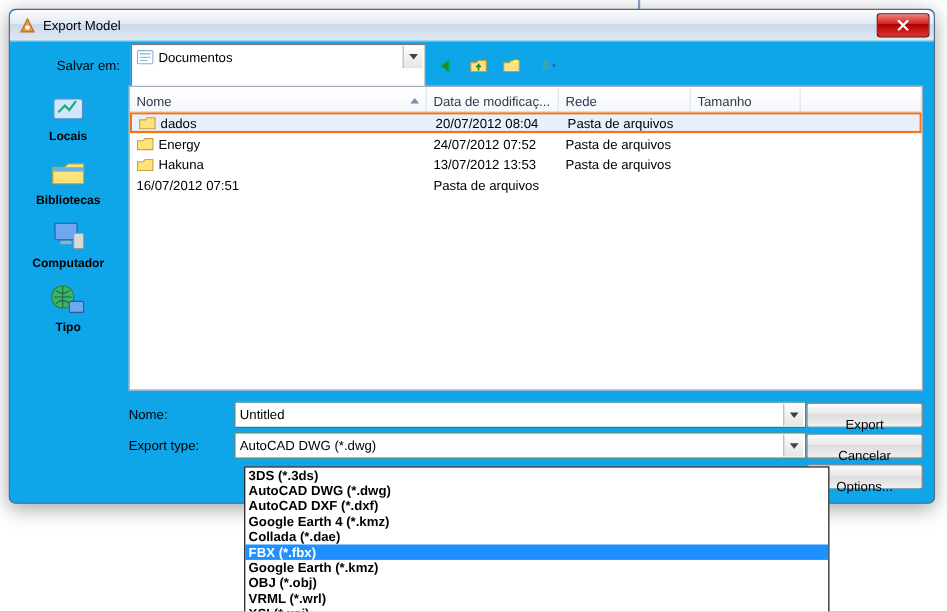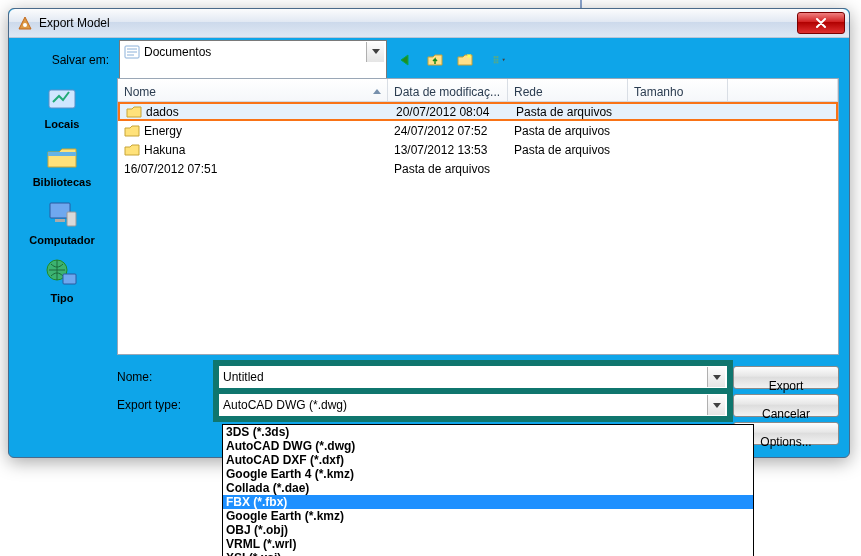--- a/index.html
+++ b/index.html
@@ -139,21 +139,21 @@
     grid-column:2; grid-row:3;
     display:grid;
     grid-template-columns: 96px 1fr 106px;
     grid-auto-rows: 28px;
     align-items:center;
     column-gap:0;
     padding-top:8px;
   }
   .blabel { text-align:left; }
   .combo {
-    height:22px; border:6px solid #0f766e; background:#fff;
+    height:22px; border:1px solid #0f766e; background:#fff;
     display:flex; align-items:center; padding:0 2px 0 4px;
     position:relative;
   }
   .combo .val { flex:1; }
   .combo .dd {
     width:17px; height:20px;
     border-left:1px solid #b0b0b0;
     background:linear-gradient(#fdfdfd,#e5e5e5);
     display:flex; align-items:center; justify-content:center;
   }

